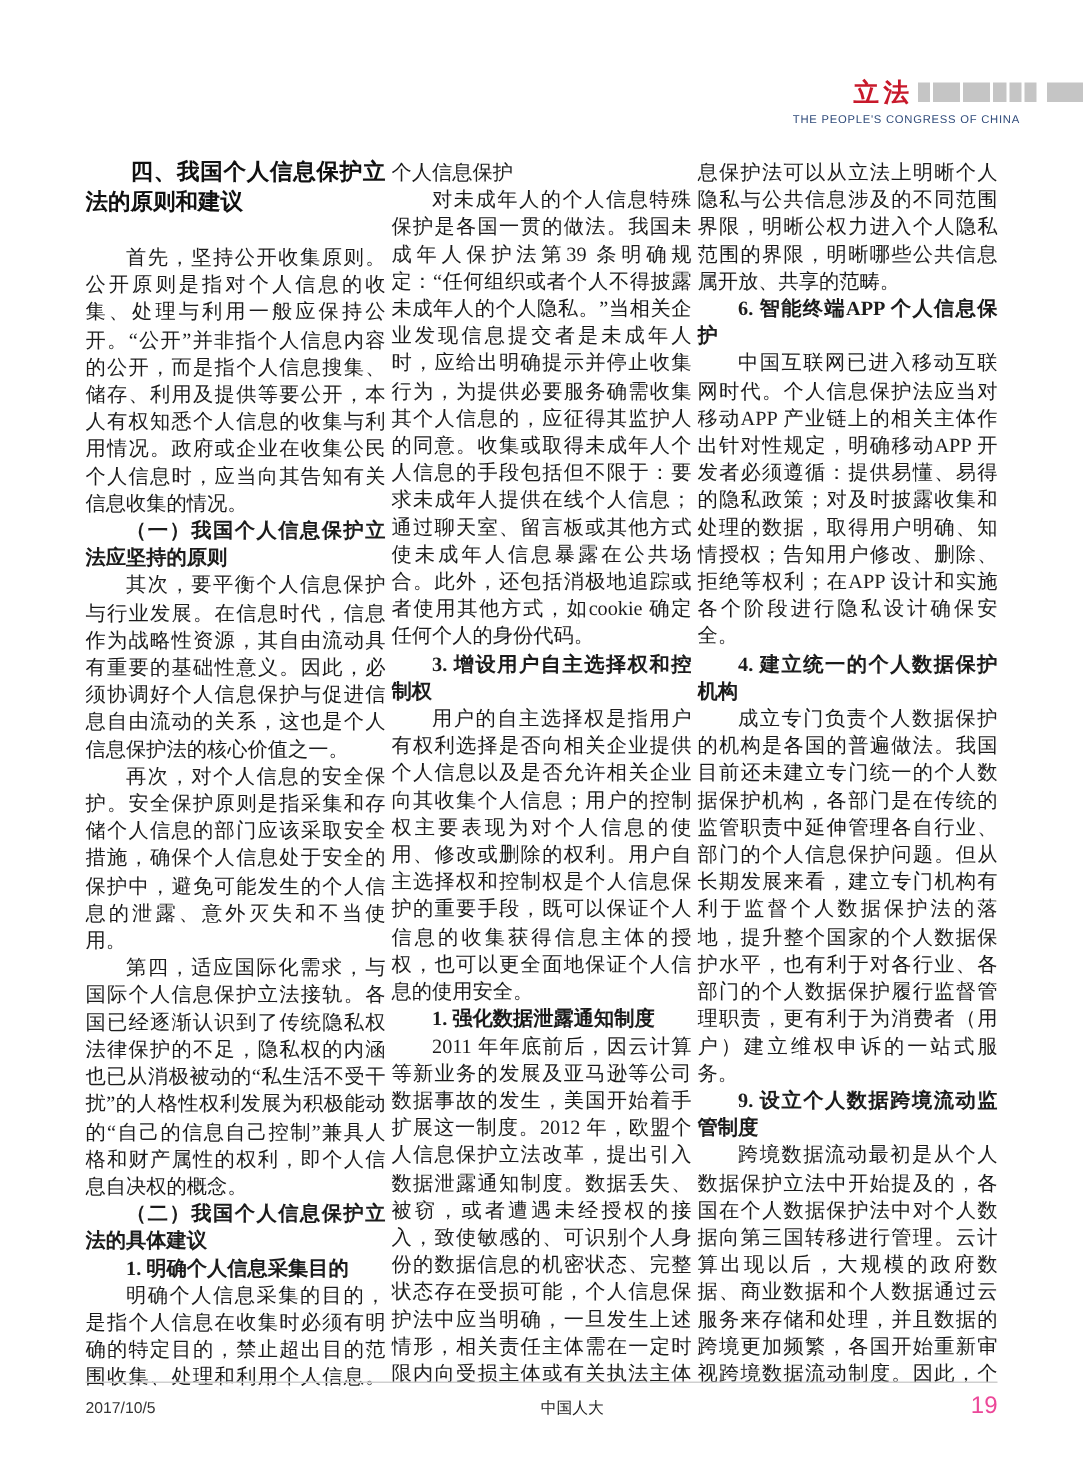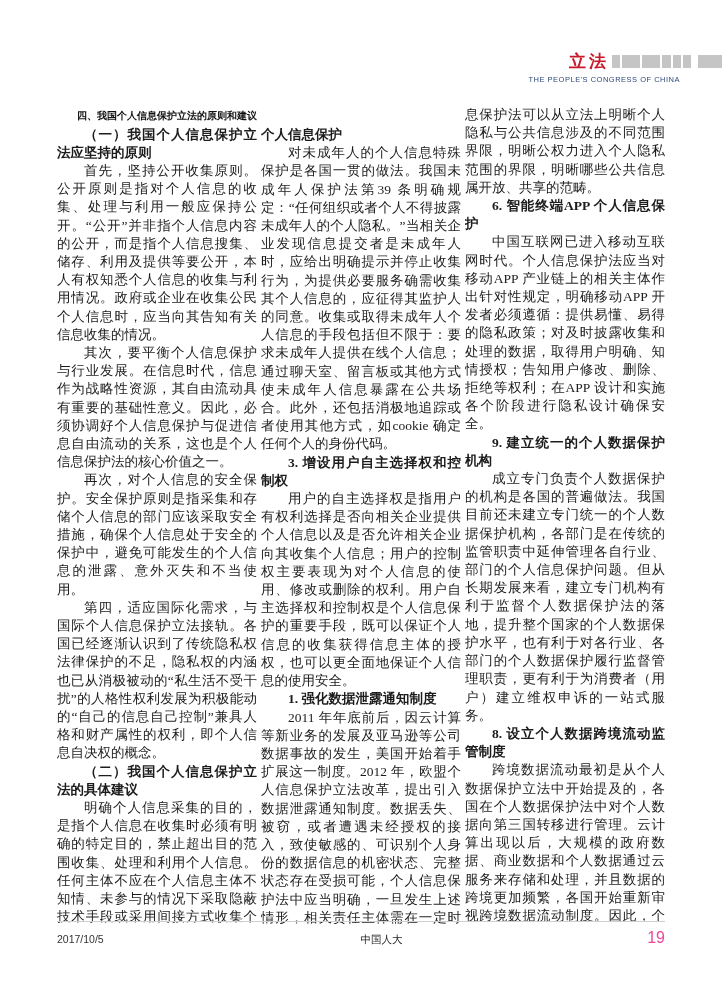--- a/index.html
+++ b/index.html
@@ -16,25 +16,25 @@
   .b1{width:8px;} .b2{width:18px;} .b3{width:18px;} .b4{width:9px;} .b5{width:8px;}
   .b6{width:8px;} .b7{width:24px; margin-left:5px;}
   .hdr-en { text-align:right; padding-right:42px; margin-top:2px;
             font-size:7.5px; letter-spacing:0.5px; color:#2e4a7a;
             font-family:"Liberation Sans","DejaVu Sans",sans-serif; }
 
   
   .cols { position:absolute; left:57px; top:106px; width:608px; display:flex; gap:4px; }
   .col  { width:200px; height:818px; overflow:hidden; text-align:justify;
           font-size:13.5px; line-height:18.2px; }
-  .blk-h1 { font-weight:bold; font-size:10px; line-height:19.5px; text-indent:2em;
-            color:#111; margin-bottom:0; }
+  .blk-h1 { font-weight:bold; font-size:15px; line-height:19.5px; text-indent:2em;
+            color:#111; margin-bottom:18px; }
   .blk-h2 { font-weight:bold; text-indent:2em; }
   .blk-h3 { font-weight:bold; text-indent:2em; }
-  .blk-h3cont { font-weight:bold;margin-top:20px; }
+  .blk-h3cont { font-weight:normal; }
   .blk-p  { text-indent:2em; }
   .blk-pcont { }
 
   
   .ftr { position:absolute; left:57px; width:608px; top:921px;
          border-top:1px solid #cfcfcf; }
   .ftr-inner { display:flex; justify-content:space-between; align-items:baseline;
                gap:10px; padding-top:7px; }
   .f-date { font-size:10.5px; color:#333; font-family:"Liberation Sans","DejaVu Sans",sans-serif; }
   .f-mag  { font-size:10.5px; color:#222;margin-left:12px; }
@@ -55,43 +55,44 @@
       <span class="b6"></span>
       <span class="b7"></span>
     </span>
   </div>
   <div class="hdr-en">THE PEOPLE'S CONGRESS OF CHINA</div>
 </div>
 
 <div class="cols">
   <div class="col">
       <div class="blk blk-h1">四、我国个人信息保护立法的原则和建议</div>
+      <div class="blk blk-p">首先，坚持公开收集原则。公开原则是指对个人信息的收集、处理与利用一般应保持公开。“公开”并非指个人信息内容的公开，而是指个人信息搜集、储存、利用及提供等要公开，本人有权知悉个人信息的收集与利用情况。政府或企业在收集公民个人信息时，应当向其告知有关信息收集的情况。</div>
       <div class="blk blk-h2">（一）我国个人信息保护立法应坚持的原则</div>
-      <div class="blk blk-p">首先，坚持公开收集原则。公开原则是指对个人信息的收集、处理与利用一般应保持公开。“公开”并非指个人信息内容的公开，而是指个人信息搜集、储存、利用及提供等要公开，本人有权知悉个人信息的收集与利用情况。政府或企业在收集公民个人信息时，应当向其告知有关信息收集的情况。</div>
       <div class="blk blk-p">其次，要平衡个人信息保护与行业发展。在信息时代，信息作为战略性资源，其自由流动具有重要的基础性意义。因此，必须协调好个人信息保护与促进信息自由流动的关系，这也是个人信息保护法的核心价值之一。</div>
       <div class="blk blk-p">再次，对个人信息的安全保护。安全保护原则是指采集和存储个人信息的部门应该采取安全措施，确保个人信息处于安全的保护中，避免可能发生的个人信息的泄露、意外灭失和不当使用。</div>
       <div class="blk blk-p">第四，适应国际化需求，与国际个人信息保护立法接轨。各国已经逐渐认识到了传统隐私权法律保护的不足，隐私权的内涵也已从消极被动的“私生活不受干扰”的人格性权利发展为积极能动的“自己的信息自己控制”兼具人格和财产属性的权利，即个人信息自决权的概念。</div>
       <div class="blk blk-h2">（二）我国个人信息保护立法的具体建议</div>
+      <div class="blk blk-h3">1. 明确个人信息采集目的</div>
       <div class="blk blk-p">明确个人信息采集的目的，是指个人信息在收集时必须有明确的特定目的，禁止超出目的范围收集、处理和利用个人信息。任何主体不应在个人信息主体不知情、未参与的情况下采取隐蔽技术手段或采用间接方式收集个人信息。不得收集与其所告知的信息收集目的无直接关系的个人信息，特别是揭示个人种族、宗教信仰、基因、指纹的信息，或与健康状况、性生活有关的信息。</div>
     </div>
   <div class="col">
       <div class="blk blk-h3cont">个人信息保护</div>
       <div class="blk blk-p">对未成年人的个人信息特殊保护是各国一贯的做法。我国未成年人保护法第39 条明确规定：“任何组织或者个人不得披露未成年人的个人隐私。”当相关企业发现信息提交者是未成年人时，应给出明确提示并停止收集行为，为提供必要服务确需收集其个人信息的，应征得其监护人的同意。收集或取得未成年人个人信息的手段包括但不限于：要求未成年人提供在线个人信息；通过聊天室、留言板或其他方式使未成年人信息暴露在公共场合。此外，还包括消极地追踪或者使用其他方式，如cookie 确定任何个人的身份代码。</div>
       <div class="blk blk-h3">3. 增设用户自主选择权和控制权</div>
       <div class="blk blk-p">用户的自主选择权是指用户有权利选择是否向相关企业提供个人信息以及是否允许相关企业向其收集个人信息；用户的控制权主要表现为对个人信息的使用、修改或删除的权利。用户自主选择权和控制权是个人信息保护的重要手段，既可以保证个人信息的收集获得信息主体的授权，也可以更全面地保证个人信息的使用安全。</div>
       <div class="blk blk-h3">1. 强化数据泄露通知制度</div>
       <div class="blk blk-p">2011 年年底前后，因云计算等新业务的发展及亚马逊等公司数据事故的发生，美国开始着手扩展这一制度。2012 年，欧盟个人信息保护立法改革，提出引入数据泄露通知制度。数据丢失、被窃，或者遭遇未经授权的接入，致使敏感的、可识别个人身份的数据信息的机密状态、完整状态存在受损可能，个人信息保护法中应当明确，一旦发生上述情形，相关责任主体需在一定时限内向受损主体或有关执法主体进行通告。</div>
     </div>
   <div class="col">
       <div class="blk blk-pcont">息保护法可以从立法上明晰个人隐私与公共信息涉及的不同范围界限，明晰公权力进入个人隐私范围的界限，明晰哪些公共信息属开放、共享的范畴。</div>
       <div class="blk blk-h3">6. 智能终端APP 个人信息保护</div>
       <div class="blk blk-p">中国互联网已进入移动互联网时代。个人信息保护法应当对移动APP 产业链上的相关主体作出针对性规定，明确移动APP 开发者必须遵循：提供易懂、易得的隐私政策；对及时披露收集和处理的数据，取得用户明确、知情授权；告知用户修改、删除、拒绝等权利；在APP 设计和实施各个阶段进行隐私设计确保安全。</div>
-      <div class="blk blk-h3">9. 建立统一的个人数据保护机构</div>
+      <div class="blk blk-h3">4. 建立统一的个人数据保护机构</div>
       <div class="blk blk-p">成立专门负责个人数据保护的机构是各国的普遍做法。我国目前还未建立专门统一的个人数据保护机构，各部门是在传统的监管职责中延伸管理各自行业、部门的个人信息保护问题。但从长期发展来看，建立专门机构有利于监督个人数据保护法的落地，提升整个国家的个人数据保护水平，也有利于对各行业、各部门的个人数据保护履行监督管理职责，更有利于为消费者（用户）建立维权申诉的一站式服务。</div>
-      <div class="blk blk-h3">8. 设立个人数据跨境流动监管制度</div>
+      <div class="blk blk-h3">9. 设立个人数据跨境流动监管制度</div>
       <div class="blk blk-p">跨境数据流动最初是从个人数据保护立法中开始提及的，各国在个人数据保护法中对个人数据向第三国转移进行管理。云计算出现以后，大规模的政府数据、商业数据和个人数据通过云服务来存储和处理，并且数据的跨境更加频繁，各国开始重新审视跨境数据流动制度。因此，个人信息保护法应当规定，涉及国家安全等重大国家利益的个人数据禁止转移到国外；将用户个人数据转移至境外，应当取得用户的明确同意；国家制定数据跨境转移的合同范本，指导企业跨境转移活动；对于将个人数据转移至他国，以提供给他国政府的，应当取得数据保护机构的同意。</div>
     </div>
 </div>
 
 <div class="ftr">
   <div class="ftr-inner">
     <span class="f-date">2017/10/5</span>
     <span class="f-mag">中国人大</span>
     <span class="f-page">19</span>
   </div>

